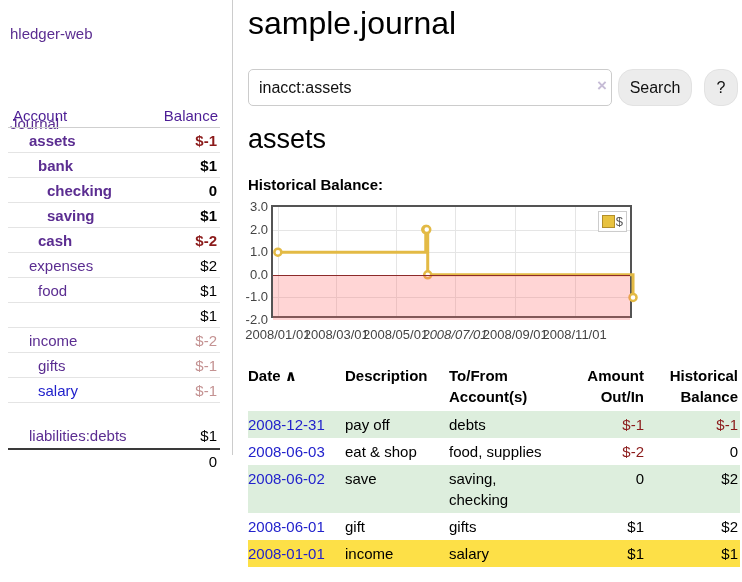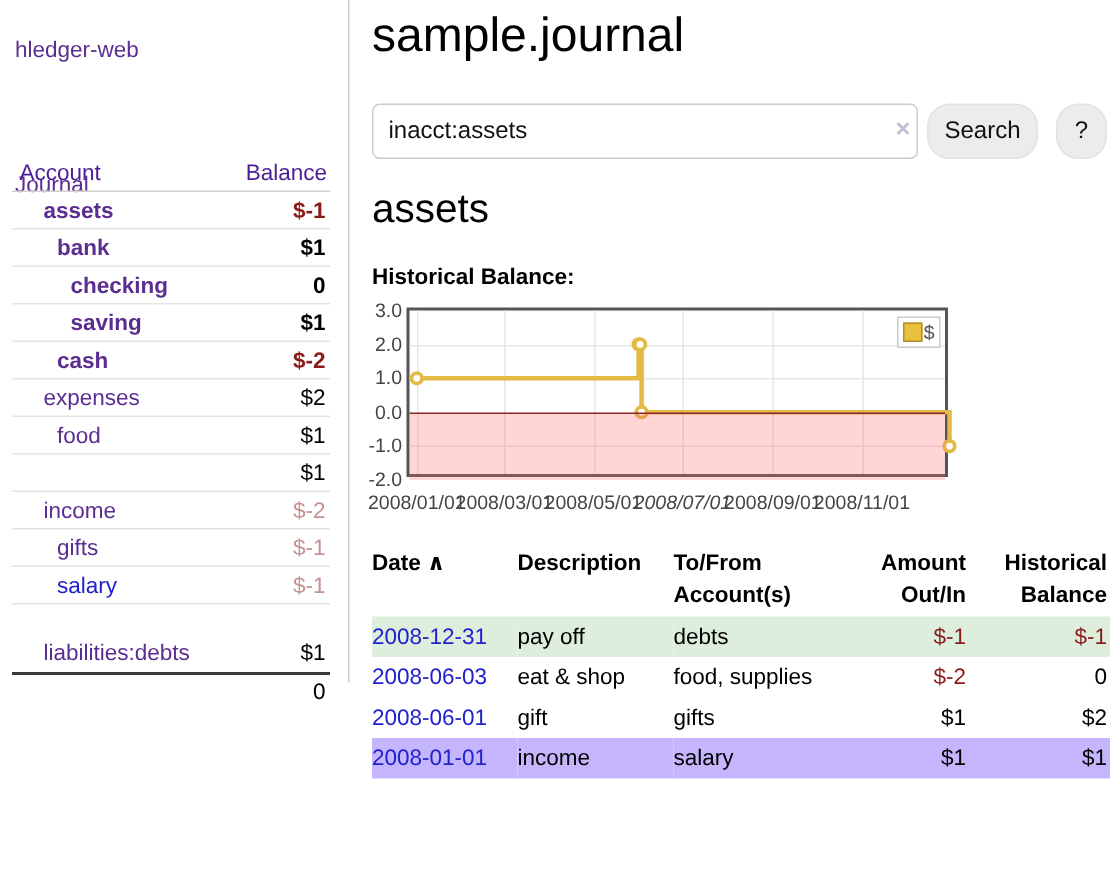--- a/index.html
+++ b/index.html
@@ -180,28 +180,35 @@
           <td class="c-amt" style="color: rgb(139, 26, 26);">$-1</td>
           <td class="c-bal" style="color: rgb(139, 26, 26);">$-1</td>
         </tr>
         <tr>
           <td class="c-date"><a style="color: rgb(34, 34, 204);">2008-06-03</a></td>
           <td class="c-desc">eat &amp; shop</td>
           <td class="c-acct">food, supplies</td>
           <td class="c-amt" style="color: rgb(139, 26, 26);">$-2</td>
           <td class="c-bal">0</td>
         </tr>
+        <tr style="background: rgb(221, 238, 221);">
+          <td class="c-date"><a style="color: rgb(34, 34, 204);">2008-06-02</a></td>
+          <td class="c-desc">save</td>
+          <td class="c-acct">saving, checking</td>
+          <td class="c-amt">0</td>
+          <td class="c-bal">$2</td>
+        </tr>
         <tr>
           <td class="c-date"><a style="color: rgb(34, 34, 204);">2008-06-01</a></td>
           <td class="c-desc">gift</td>
           <td class="c-acct">gifts</td>
           <td class="c-amt">$1</td>
           <td class="c-bal">$2</td>
         </tr>
-        <tr style="background: #c4b5fd;">
+        <tr style="background: #fde047;">
           <td class="c-date"><a style="color: rgb(34, 34, 204);">2008-01-01</a></td>
           <td class="c-desc">income</td>
           <td class="c-acct">salary</td>
           <td class="c-amt">$1</td>
           <td class="c-bal">$1</td>
         </tr>
       </tbody>
   </table>
 </div>
 

